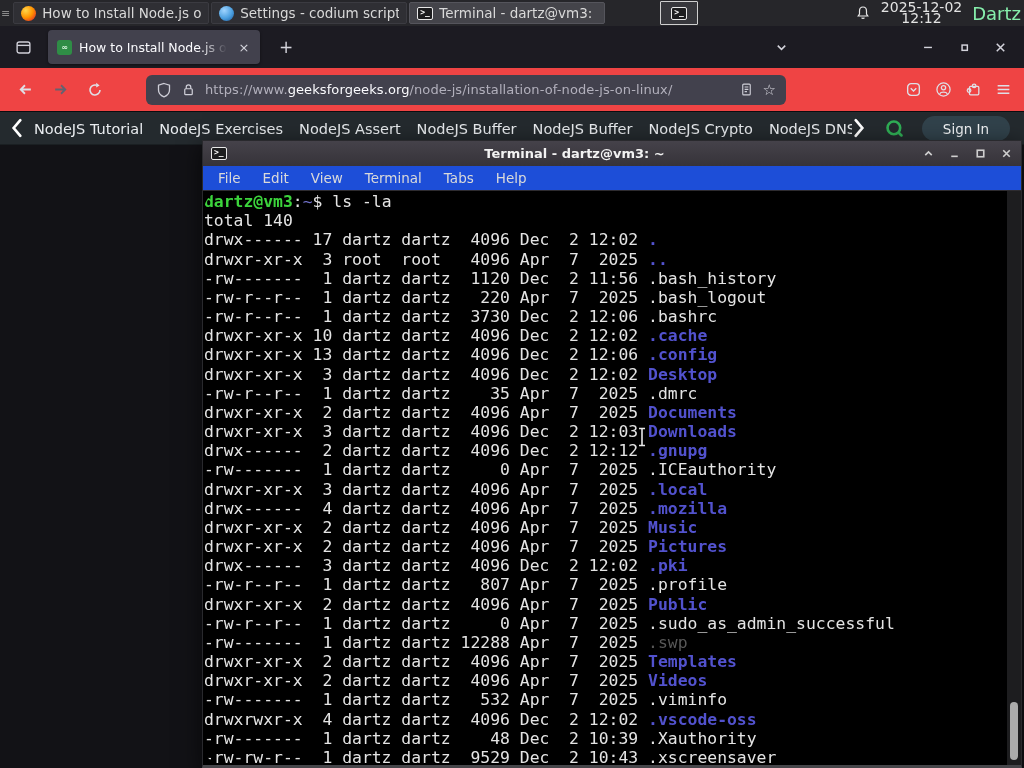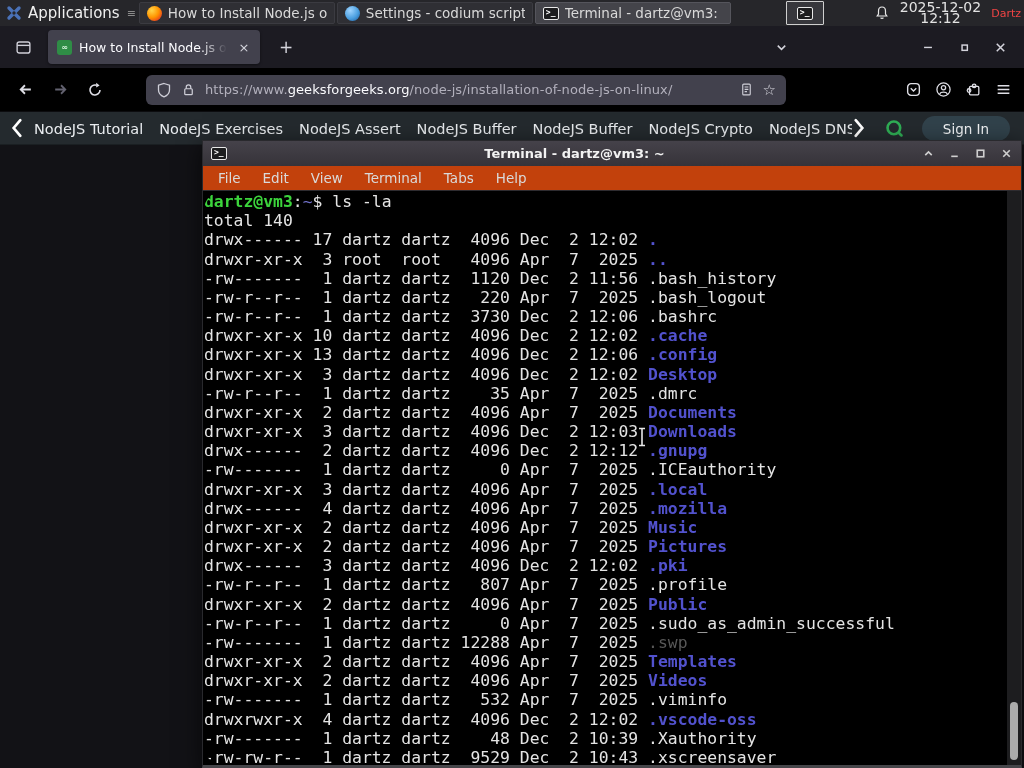--- a/index.html
+++ b/index.html
@@ -22,21 +22,21 @@
     background:radial-gradient(circle at 32% 30%, #ffd54a, #ff9400 48%, #e8431f 80%); }
   .ico-vscodium { width:15px; height:15px; border-radius:50%; flex:0 0 15px;
     background:radial-gradient(circle at 35% 30%, #9fd4ff, #4b9fe0 55%, #2b6fb0 85%); }
   .term-ico { width:16px; height:13px; flex:0 0 16px; background:#1d1d1f; border:1px solid #e8e8e8;
     border-radius:2px; color:#fff; font-family:"DejaVu Sans Mono",monospace; font-size:8px;
     line-height:10px; padding-left:2px; font-weight:bold; }
   .launcher { width:38px; height:24px; margin-left:54px; border:1px solid #cfcfcf; background:#37373c;
     display:flex; align-items:center; justify-content:center; border-radius:1px; }
   .tray { margin-left:auto; display:flex; align-items:center; gap:10px; padding-right:2px; }
   .clock { text-align:center; font-size:14px; line-height:11.5px; color:#e3e3e3; }
-  .user-label { font-size:11px; color:#ef4444; padding-right:1px; }
+  .user-label { font-size:18px; color:#86efac; padding-right:1px; }
 
   
   .tabbar { position:absolute; top:26px; left:0; width:1024px; height:42px; background:#1c1b22;
             display:flex; align-items:center; color:#cfcfd8; }
   .fxview { width:30px; height:30px; margin-left:8px; display:flex; align-items:center; justify-content:center; border-radius:4px; }
   .tab { margin-left:10px; width:212px; height:34px; background:#42414d; border-radius:4px;
          display:flex; align-items:center; gap:7px; padding:0 6px 0 9px; color:#fbfbfe;
          font-size:12.5px; box-shadow:0 1px 3px rgba(0,0,0,.45); }
   .favicon { width:15px; height:15px; flex:0 0 15px; border-radius:3px; background:#2f8d46;
              color:#d7f5de; font-size:8px; font-weight:bold; text-align:center; line-height:15px; }
@@ -46,21 +46,21 @@
   .tab-close { width:20px; height:20px; border-radius:3px; display:flex; align-items:center;
                justify-content:center; font-size:13px; color:#d4d4dc; }
   .newtab { width:28px; height:28px; margin-left:12px; display:flex; align-items:center;
             justify-content:center; font-size:17px; color:#d4d4dc; border-radius:4px; }
   .tab-spacer { flex:1; }
   .tb-ico { width:30px; height:30px; display:flex; align-items:center; justify-content:center; border-radius:4px; }
   .fx-controls { display:flex; align-items:center; gap:8px; margin-right:10px; }
   .fx-controls .tb-ico { width:28px; }
   .alltabs { margin-right:118px; }
 
-  .toolbar { position:absolute; top:68px; left:0; width:1024px; height:44px; background:#000000;
+  .toolbar { position:absolute; top:68px; left:0; width:1024px; height:44px; background:#ef4444;
              display:flex; align-items:center; color:#dfdfe6; border-bottom:1px solid #0c0c0f; }
   .navbtns { display:flex; align-items:center; gap:5px; margin-left:10px; }
   .dim-ico { color:#636270; }
   .urlbar { margin-left:36px; width:640px; height:30px; background:#42414d; border-radius:6px;
             display:flex; align-items:center; gap:9px; padding:0 10px; }
   .url-text { flex:1; font-size:13px; white-space:nowrap; overflow:hidden; letter-spacing:.1px; }
   .url-dim { color:#b2b0bc; }
   .url-host { color:#fbfbfe; }
   .star { font-size:15px; color:#d4d4dc; }
   .tb-right { margin-left:auto; display:flex; align-items:center; gap:13px; margin-right:12px; }
@@ -82,21 +82,21 @@
   
   .term { position:absolute; left:202px; top:140px; width:820px; height:628px; background:#000;
           border:1px solid #29292d; border-bottom:3px solid #46464a; z-index:40;
           box-shadow:0 6px 22px rgba(0,0,0,.65); }
   .term-titlebar { position:absolute; top:0; left:0; right:0; height:25px;
           background:linear-gradient(#45424a,#363339); display:flex; align-items:center;
           padding:0 8px; gap:8px; color:#cfcfcf; }
   .term-title { flex:1; text-align:center; font-weight:bold; font-size:13px; color:#f2f2f2;
                 white-space:nowrap; overflow:hidden; }
   .term-controls { display:flex; align-items:center; gap:13px; }
-  .term-menubar { position:absolute; top:25px; left:0; right:0; height:25px; background:#c2410c;
+  .term-menubar { position:absolute; top:25px; left:0; right:0; height:25px; background:#1d4ed8;
           display:flex; align-items:center; padding-left:4px; border-bottom:1px solid #2e2c30; }
   .tmenu-item { padding:0 11px; font-size:13.5px; color:#dadada; }
   .term-content { position:absolute; top:50px; left:1px; right:0; bottom:0; overflow:hidden;
           font-family:"DejaVu Sans Mono",monospace; font-size:16.4px; line-height:19.17px;
           color:#e4e4e4; white-space:pre; padding-top:1px;border-radius:19px; }
   .c-user { color:#3cd43c; font-weight:bold; }
   .c-tilde { color:#7070c8; }
   .c-dir { color:#5252ce; font-weight:bold; }
   .c-dim { color:#585858; }
   .term-scrolltrack { position:absolute; top:50px; right:0; bottom:0; width:14px; background:#1d1d1f; }
@@ -105,27 +105,20 @@
   .ibeam { position:absolute; left:433px; top:286px; filter:drop-shadow(0 0 1px #000); }
 
   svg { display:block; }
 </style>
 </head>
 <body>
 
 <div class="screen">
 
   <div class="panel">
-    <div class="apps">
-      <svg width="16" height="16" viewBox="0 0 16 16">
-        <path d="M3 3 L13 13 M13 3 L3 13" stroke="#4a72b8" stroke-width="3.4" stroke-linecap="round" fill="none"></path>
-        <circle cx="8" cy="8" r="1.7" fill="#26262a"></circle>
-      </svg>
-      <span class="apps-label">Applications</span>
-    </div>
     <span class="grip">≡</span>
 
     <div class="wbtn">
       <span class="ico-firefox"></span>
       <span class="wbtn-label">How to Install Node.js o...</span>
     </div>
     <div class="wbtn">
       <span class="ico-vscodium"></span>
       <span class="wbtn-label">Settings - codium script...</span>
     </div>

